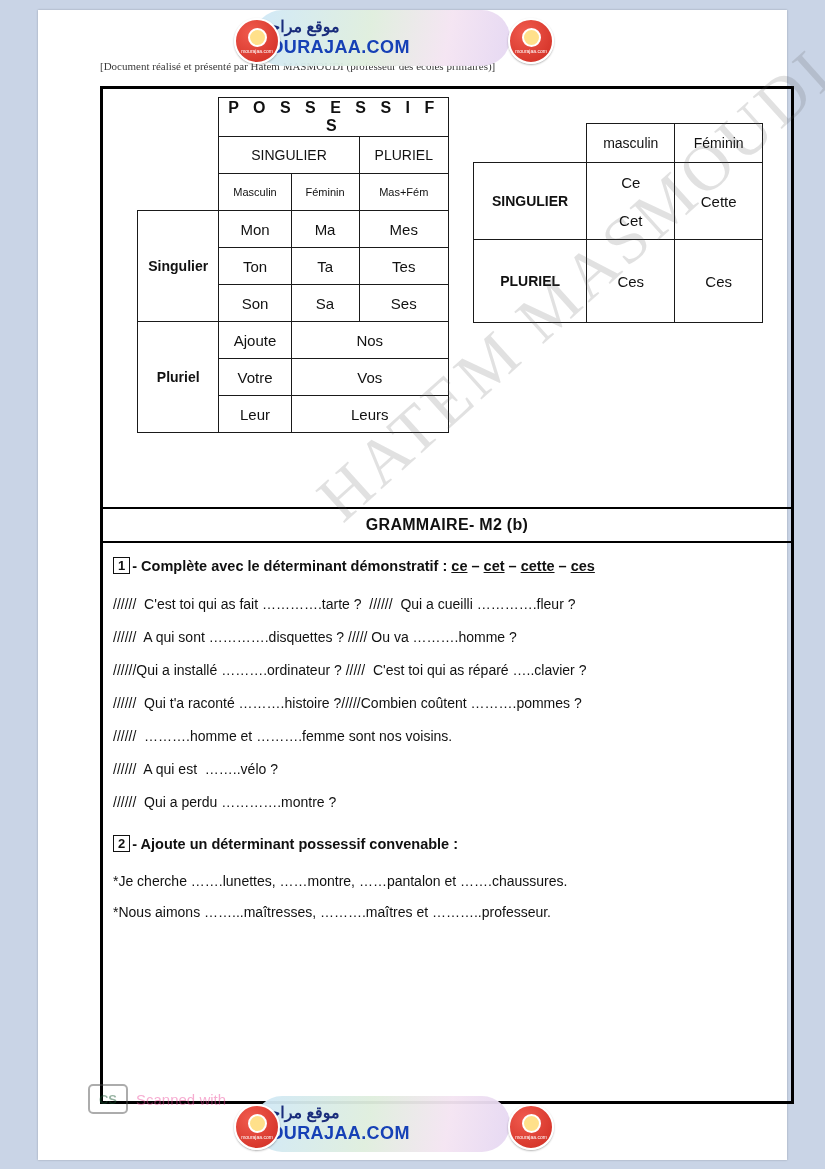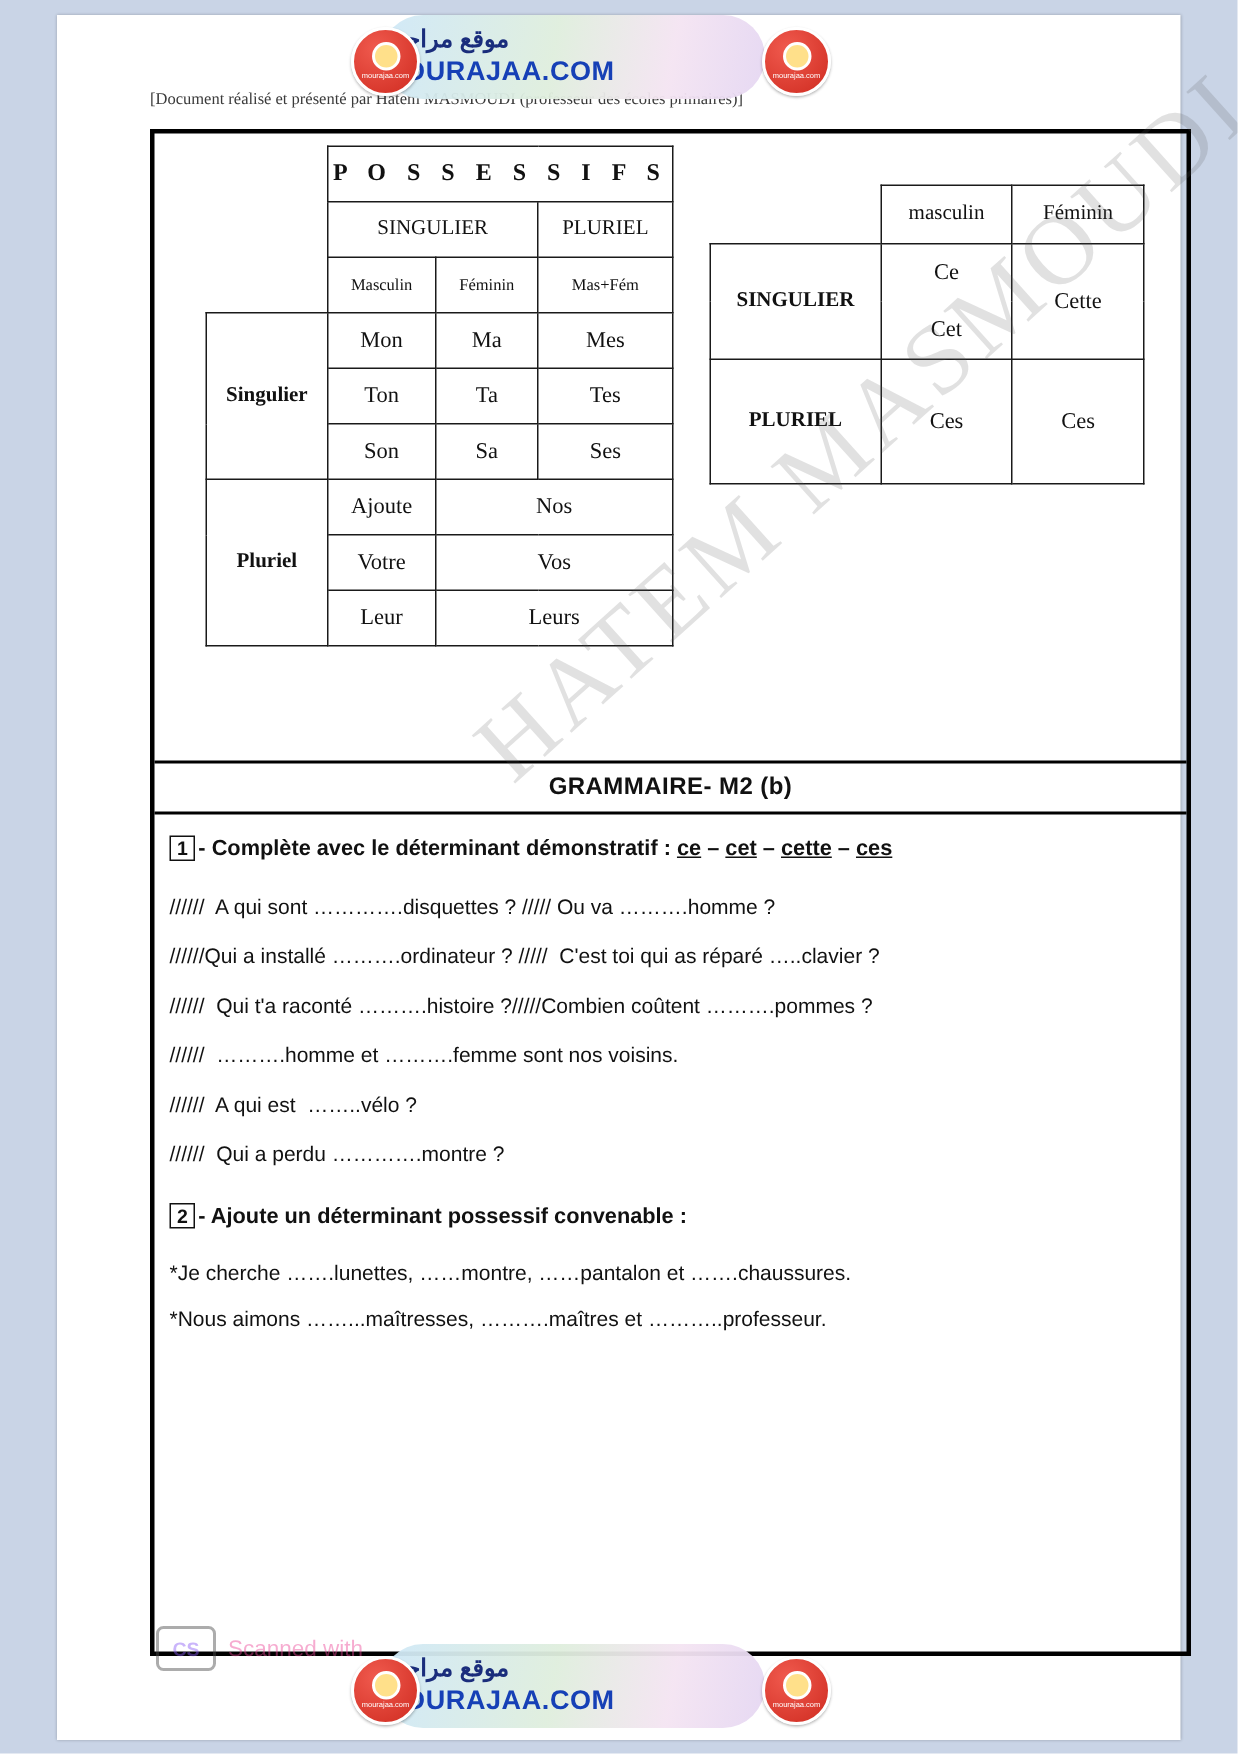--- a/index.html
+++ b/index.html
@@ -143,21 +143,21 @@
     top: 76px;
     width: 688px;
     height: 1012px;
     border: 3px solid #000;
     background: transparent;
   }
 
   
   table {
     border-collapse: collapse;
-    font-family: Liberation Serif, serif;
+    font-family: Liberation Sans, sans-serif;
   }
   .tbl td, .tbl th {
     border: 1px solid #1a1a1a;
     text-align: center;
     vertical-align: middle;
     font-weight: normal;
     color: #111;
   }
 
   
@@ -255,28 +255,27 @@
     display: flex;
     align-items: center;
     z-index: 3;
     opacity: .45;
   }
   .scan-icon {
     width: 36px;
     height: 26px;
     border: 2px solid #4a4a4a;
     border-radius: 5px;
-    color: #8b5cf6;
+    color: #14532d;
     font-size: 13px;
     font-weight: bold;
     display: flex;
     align-items: center;
     justify-content: center;
     margin-right: 8px;
-    margin-left: 16px;
   }
   .scan-text {
     font-size: 15px;
     color: #ec4899;
   }
 </style>
 </head>
 <body>
 
 <div class="page-sheet">
@@ -373,20 +372,21 @@
         <span>&nbsp;</span>
         <span class="u">ce</span>
         <span>&nbsp;–&nbsp;</span>
         <span class="u">cet</span>
         <span>&nbsp;–&nbsp;</span>
         <span class="u">cette</span>
         <span>&nbsp;–&nbsp;</span>
         <span class="u">ces</span>
       </div>
 
+      <div class="line">//////  C'est toi qui as fait ………….tarte ?  //////  Qui a cueilli ………….fleur ?</div>
       <div class="line">//////  A qui sont ………….disquettes ? ///// Ou va ……….homme ?</div>
       <div class="line">//////Qui a installé ……….ordinateur ? /////  C'est toi qui as réparé …..clavier ?</div>
       <div class="line">//////  Qui t'a raconté ……….histoire ?/////Combien coûtent ……….pommes ?</div>
       <div class="line">//////  ……….homme et ……….femme sont nos voisins.</div>
       <div class="line">//////  A qui est  ……..vélo ?</div>
       <div class="line">//////  Qui a perdu ………….montre ?</div>
 
       <div class="ex-head ex2">
         <span class="num-box">2</span>
         <span class="tail">- Ajoute un déterminant possessif convenable :</span>

